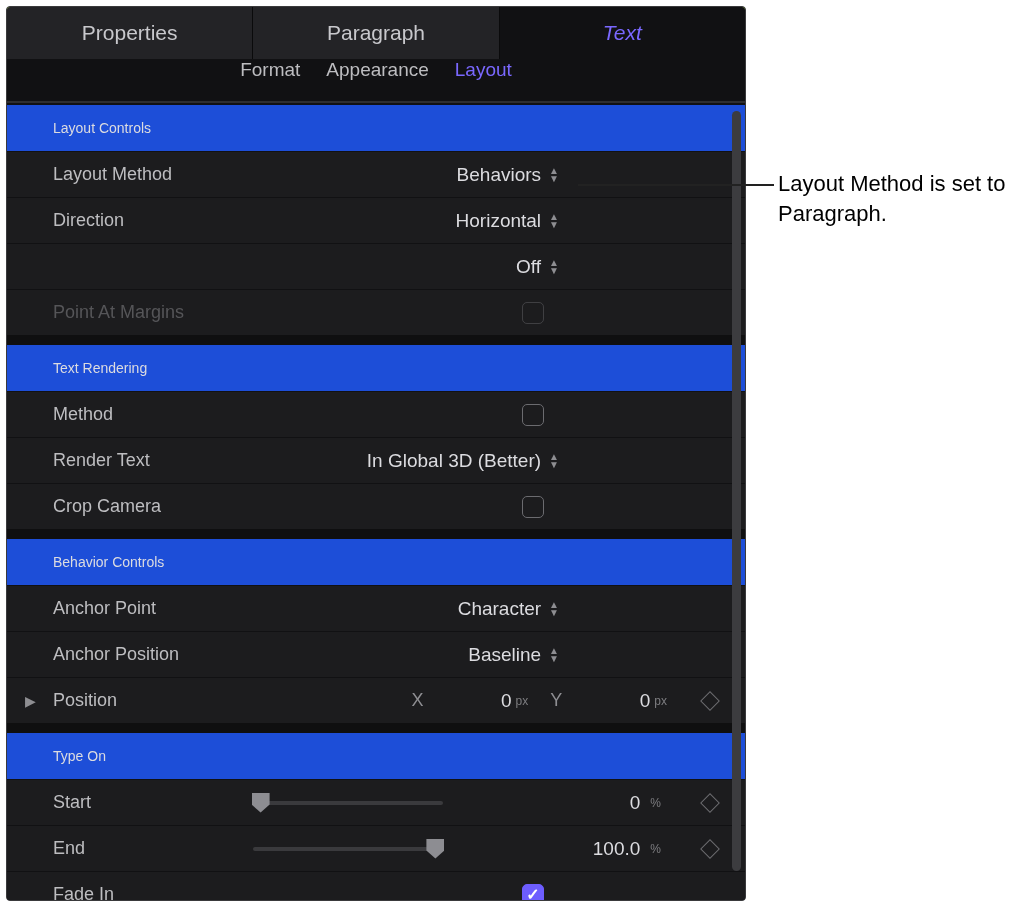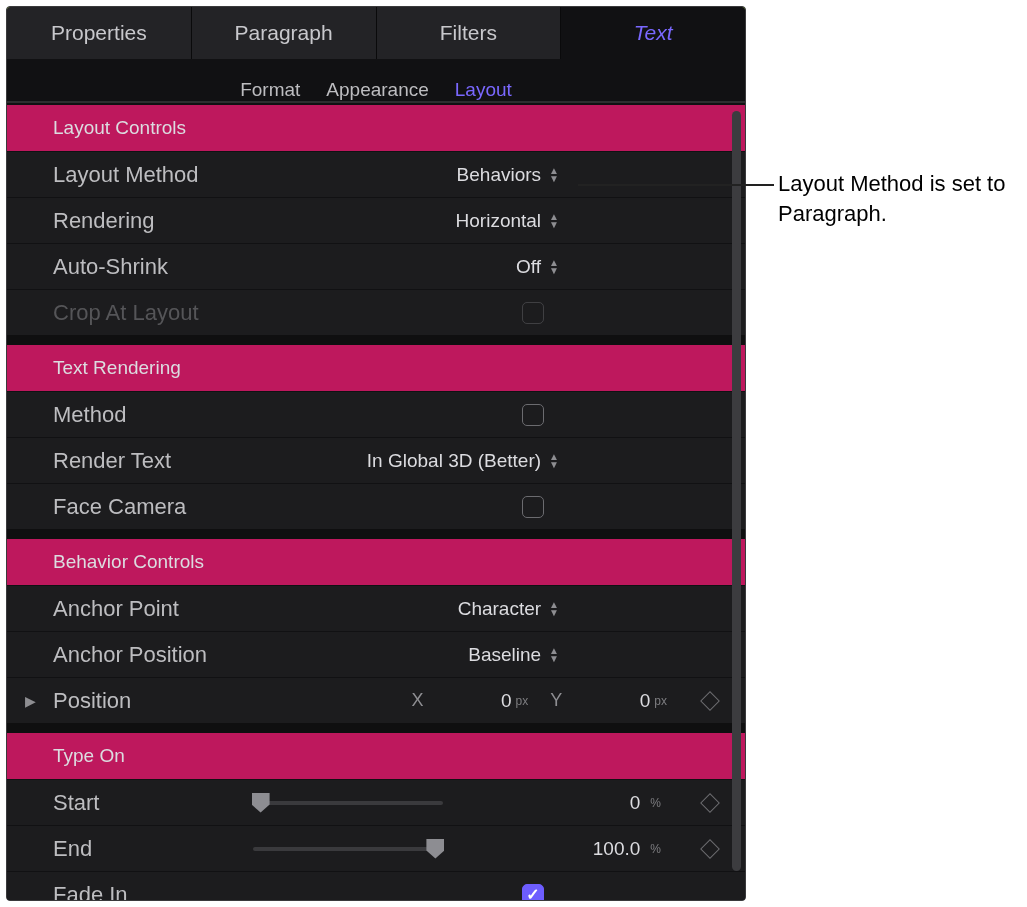--- a/index.html
+++ b/index.html
@@ -46,21 +46,21 @@
   .tab:last-child { border-right: none; font-style: italic; }
   .tab.active {
     background: #111113;
     color: #7a68ff;
     font-weight: 500;
   }
   
   .subtabs {
     height: 44px;
     display: flex;
-    align-items: flex-end;
+    align-items: flex-start;
     justify-content: center;
     gap: 26px;
     background: #111113;
     border-bottom: 2px solid #2e2e30;
   }
   .subtab {
     font-size: 19px;
     color: #bdbdc0;
     cursor: pointer;
   }
@@ -77,44 +77,44 @@
     width: 9px; height: 760px;
     background: #3c3c3f;
     border-radius: 5px;
   }
   
   .section-header {
     height: 46px;
     display: flex;
     align-items: center;
     padding-left: 46px;
-    font-size: 19px;
+    font-size: 14px;
     color: #dcdce0;
-    background: #be185d;
+    background: #1d4ed8;
   }
   .divider {
     height: 2px;
     background: #2e2e30;
     margin: 0;
   }
   .divider.thick { height: 10px; background: #0f0f10; }
   
   .row {
     height: 46px;
     display: flex;
     align-items: center;
     background: #1c1c1e;
     border-top: 1px solid #111113;
     padding-left: 46px;
     padding-right: 28px;
     position: relative;
   }
   .row .label {
     flex: 0 0 200px;
-    font-size: 22px;
+    font-size: 18px;
     color: #bdbdc0;
   }
   .row.disabled .label { color: #555558; }
   .row .value-area {
     flex: 1;
     display: flex;
     align-items: center;
     justify-content: flex-end;
     gap: 8px;
   }
@@ -245,21 +245,20 @@
 </head>
 <body>
 
 <div class="stage">
 
   <div class="panel">
 
     <div class="tabs">
       <div class="tab">Properties</div>
       <div class="tab">Paragraph</div>
-      <div class="tab">Filters</div>
       <div class="tab active">Text</div>
     </div>
 
     <div class="subtabs">
       <div class="subtab">Format</div>
       <div class="subtab">Appearance</div>
       <div class="subtab active">Layout</div>
     </div>
 
     <div class="body">
@@ -271,43 +270,42 @@
         <div class="value-area">
           <div class="popup">
             <span>Behaviors</span>
             <span class="stepper-icon"></span>
           </div>
           <span style="width:150px"></span>
         </div>
       </div>
 
       <div class="row">
-        <div class="label">Rendering</div>
+        <div class="label">Direction</div>
         <div class="value-area">
           <div class="popup">
             <span>Horizontal</span>
             <span class="stepper-icon"></span>
           </div>
           <span style="width:150px"></span>
         </div>
       </div>
 
       <div class="row">
-        <div class="label">Auto-Shrink</div>
         <div class="value-area">
           <div class="popup">
             <span>Off</span>
             <span class="stepper-icon"></span>
           </div>
           <span style="width:150px"></span>
         </div>
       </div>
 
       <div class="row disabled">
-        <div class="label">Crop At Layout</div>
+        <div class="label">Point At Margins</div>
         <div class="value-area">
           <span class="checkbox" style="opacity:.45"></span>
           <span style="width:165px"></span>
         </div>
       </div>
 
       <div class="divider thick"></div>
 
       <div class="section-header">Text Rendering</div>
 
@@ -324,21 +322,21 @@
         <div class="value-area">
           <div class="popup">
             <span>In Global 3D (Better)</span>
             <span class="stepper-icon"></span>
           </div>
           <span style="width:150px"></span>
         </div>
       </div>
 
       <div class="row">
-        <div class="label">Face Camera</div>
+        <div class="label">Crop Camera</div>
         <div class="value-area">
           <span class="checkbox"></span>
           <span style="width:165px"></span>
         </div>
       </div>
 
       <div class="divider thick"></div>
 
       <div class="section-header">Behavior Controls</div>
 

